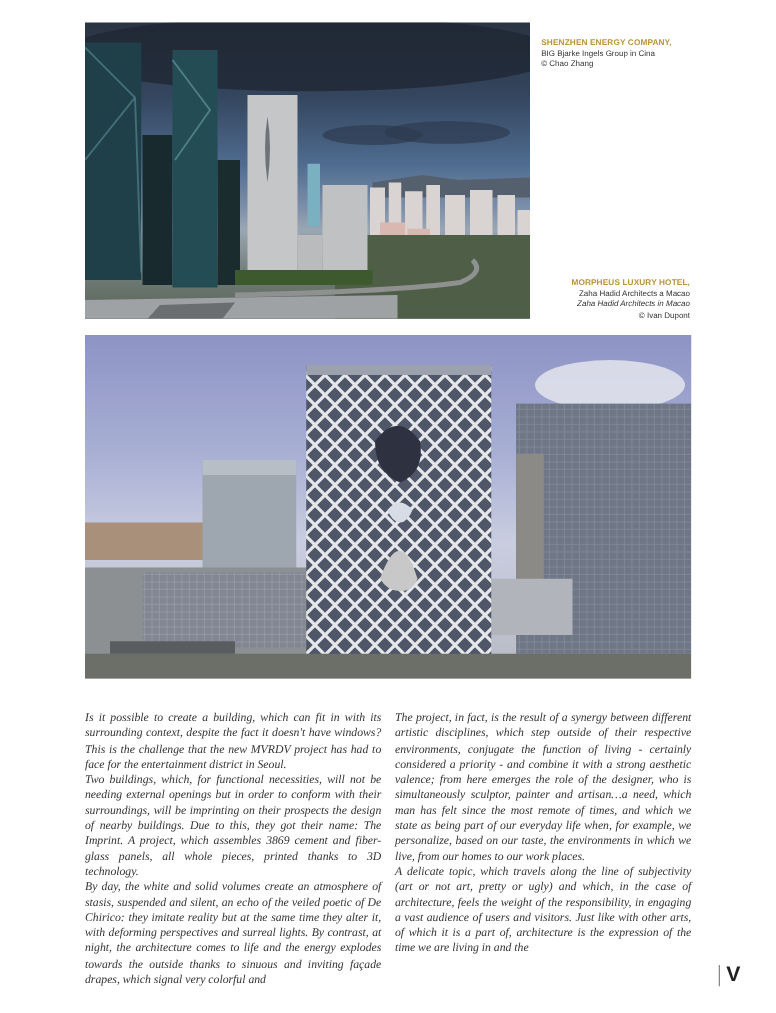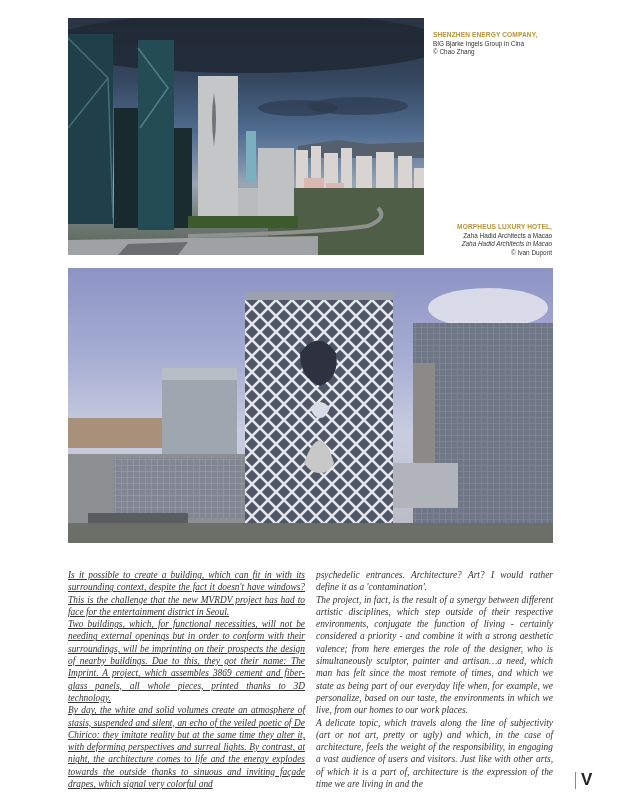--- a/index.html
+++ b/index.html
@@ -12,21 +12,21 @@
   
   #photo2{left:68px;top:268px;width:485px;height:275px;overflow:hidden;
     background:linear-gradient(180deg,#8d93c4 0%,#a9b0d4 35%,#c9cde0 60%,#b7bac2 100%);}
   .caption{font-family:"Liberation Sans",sans-serif;font-size:6.4px;line-height:8.6px;color:#333;}
   .cap-title{color:#b8943c;font-weight:bold;font-size:6.6px;letter-spacing:0.1px;}
   #cap1{left:433px;top:31px;width:180px;text-align:left;}
   #cap2{left:380px;top:223px;width:172px;text-align:right;}
   .cap-italic{font-style:italic;}
   .col{top:569px;width:237px;font-style:italic;font-size:9.4px;line-height:12.3px;color:#333;text-align:justify;}
   .col p{margin:0;}
-  #col-left{left:68px;text-decoration:underline;}
+  #col-left{left:68px;}
   #col-right{left:316px;}
   #folio{left:556px;top:813px;font-family:"Liberation Sans",sans-serif;font-size:9px;color:#555;letter-spacing:-0.5px;}
   #folio-sep{left:575px;top:772px;width:1px;height:17px;background:#888;}
   #folio-logo{left:581px;top:770px;font-family:"Liberation Sans",sans-serif;font-weight:bold;font-size:17px;color:#222;}
 </style>
 </head>
 <body>
 
 <div id="photo1" class="abs" title="Shenzhen Energy Company towers under stormy sky">
   <svg width="356" height="237" viewBox="0 0 356 237">
@@ -124,20 +124,19 @@
     <rect x="20" y="245" width="100" height="10" fill="#5a5d5f"></rect>
   </svg>
 </div>
 
 <div id="col-left" class="abs col">
   <p>Is it possible to create a building, which can fit in with its surrounding context, despite the fact it doesn't have windows? This is the challenge that the new MVRDV project has had to face for the entertainment district in Seoul.</p>
   <p>Two buildings, which, for functional necessities, will not be needing external openings but in order to conform with their surroundings, will be imprinting on their prospects the design of nearby buildings. Due to this, they got their name: The Imprint. A project, which assembles 3869 cement and fiber-glass panels, all whole pieces, printed thanks to 3D technology.</p>
   <p>By day, the white and solid volumes create an atmosphere of stasis, suspended and silent, an echo of the veiled poetic of De Chirico: they imitate reality but at the same time they alter it, with deforming perspectives and surreal lights. By contrast, at night, the architecture comes to life and the energy explodes towards the outside thanks to sinuous and inviting façade drapes, which signal very colorful and</p>
 </div>
 <div id="col-right" class="abs col">
-  <p>psychedelic entrances. Architecture? Art? I would rather define it as a 'contamination'.</p>
   <p>The project, in fact, is the result of a synergy between different artistic disciplines, which step outside of their respective environments, conjugate the function of living - certainly considered a priority - and combine it with a strong aesthetic valence; from here emerges the role of the designer, who is simultaneously sculptor, painter and artisan…a need, which man has felt since the most remote of times, and which we state as being part of our everyday life when, for example, we personalize, based on our taste, the environments in which we live, from our homes to our work places.</p>
   <p>A delicate topic, which travels along the line of subjectivity (art or not art, pretty or ugly) and which, in the case of architecture, feels the weight of the responsibility, in engaging a vast audience of users and visitors. Just like with other arts, of which it is a part of, architecture is the expression of the time we are living in and the</p>
 </div>
 
 <div id="folio" class="abs">105</div>
 <div id="folio-sep" class="abs"></div>
 <div id="folio-logo" class="abs">V</div>
 
 </body></html>

